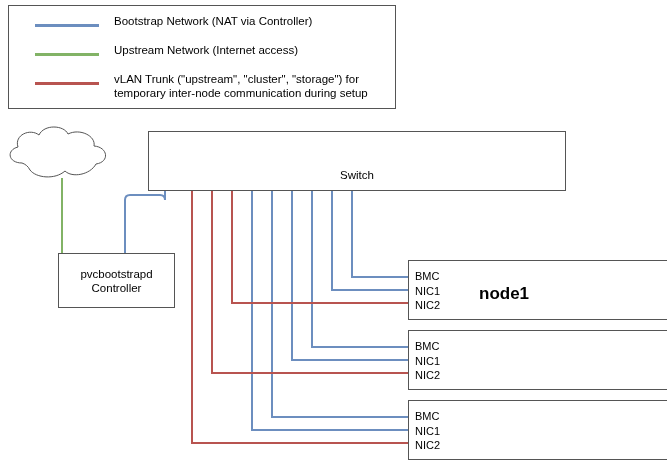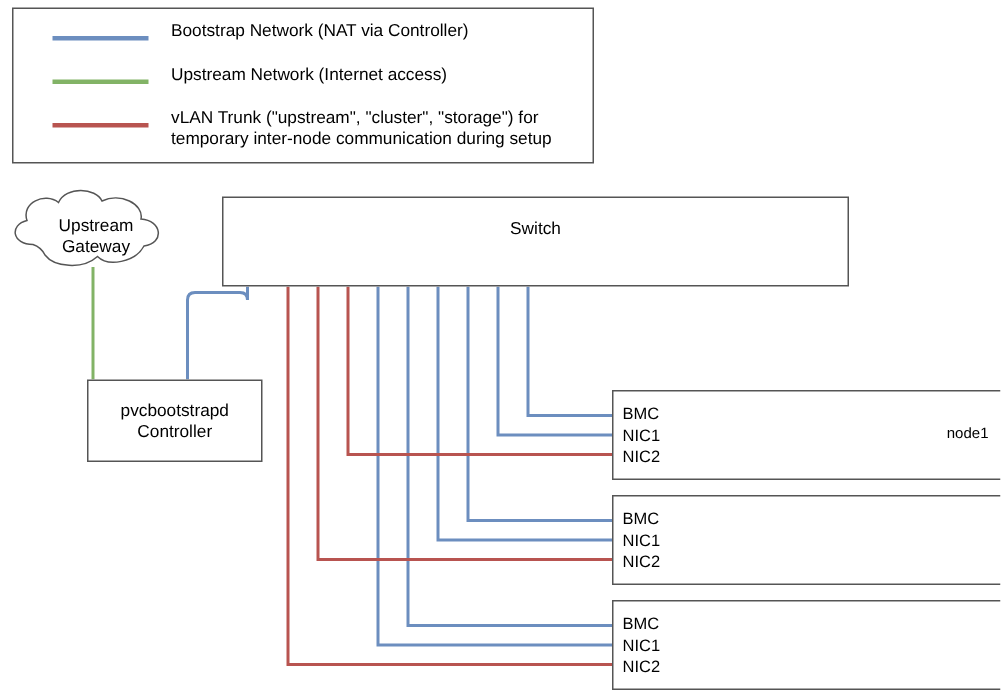--- a/index.html
+++ b/index.html
@@ -59,21 +59,21 @@
   }
   .switch-box {
     left: 148px;
     top: 131px;
     width: 418px;
     height: 60px;
   }
   .switch-label {
     position: absolute;
     left: 0;
-    top: 15px;
+    top: 37px;
     width: 100%;
     text-align: center;
     font-size: 11.5px;
   }
   .controller-box {
     left: 38px;
     top: 253px;
     width: 117px;
     height: 55px;
     margin-left: 20px;
@@ -93,22 +93,23 @@
     left: 408px;
   }
   .node1 { top: 260px; }
   .node2 { top: 330px; }
   .node3 { top: 400px; }
   .node-name {
     position: absolute;
     left: 70px;
     top: 23px;
     width: 180px;
-    text-align: right;
-    font-size: 10px;
+    text-align: left;
+    font-size: 17px;
+    font-weight: bold;
   }
   .nic-list {
     position: absolute;
     left: 6px;
     top: 8px;
     font-size: 11px;
     line-height: 14.5px;
   }
   .nic-list div { white-space: nowrap; }
   .cloud-label {
@@ -170,22 +171,20 @@
     <div class="legend-row" style="top:6px;">
       <div class="legend-swatch" style="background:#6c8ebf;"></div>
       <div class="legend-text">Bootstrap Network (NAT via Controller)</div>
     </div>
     <div class="legend-row" style="top:64px;height:40px;">
       <div class="legend-swatch" style="background:#b85450;"></div>
       <div class="legend-text" style="white-space:pre-wrap;">vLAN Trunk ("upstream", "cluster", "storage") for temporary inter-node communication during setup</div>
     </div>
   </div>
 
-  <div class="cloud-label" style="white-space:pre-line;">Upstream
-Gateway</div>
 
   <div class="box switch-box">
     <div class="switch-label">Switch</div>
   </div>
 
   <div class="box controller-box">
     <div class="controller-label" style="white-space:pre-line;">pvcbootstrapd
 Controller</div>
   </div>
 

